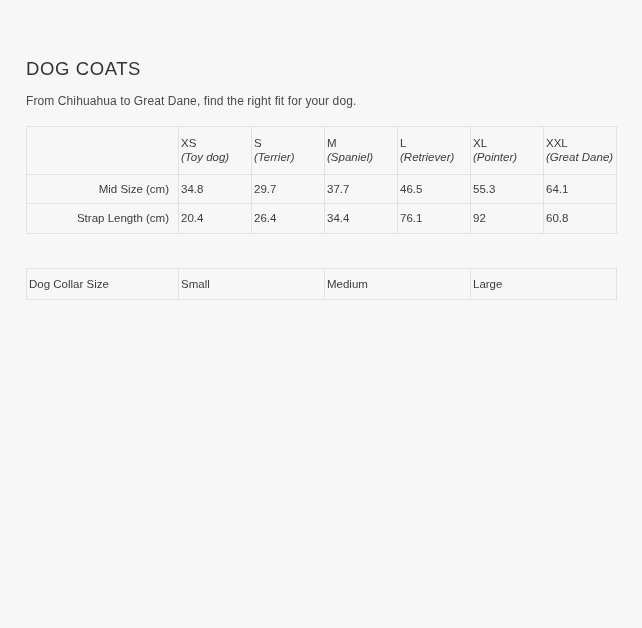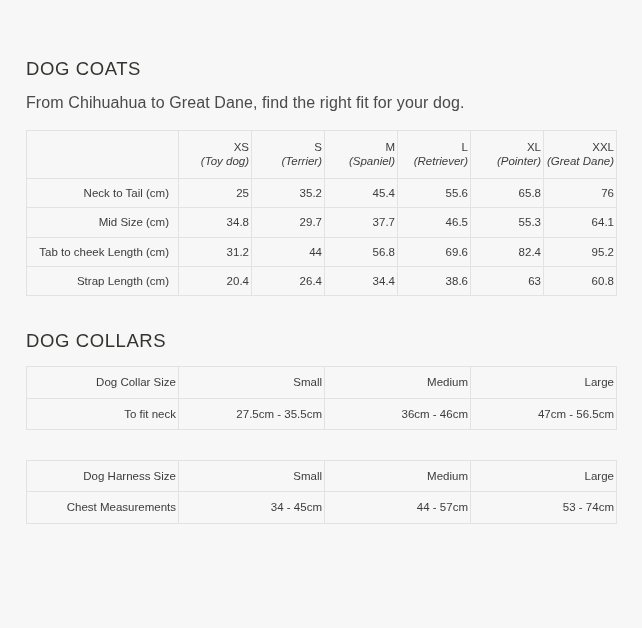--- a/index.html
+++ b/index.html
@@ -23,35 +23,35 @@
   }
   .section-title {
     font-size: 18.5px;
     font-weight: 400;
     letter-spacing: 0.6px;
     color: #33332f;
     margin: 0 0 14px 0;
     text-transform: uppercase;
   }
   .intro {
-    font-size: 16px;
+    font-size: 12px;
     color: #4a4a4a;
     margin: 0 0 18px 0;
     letter-spacing: 0.1px;
   }
   table {
     border-collapse: collapse;
     width: 590px;
     table-layout: fixed;
   }
   table td {
     border: 1px solid #e2e2e0;
     font-size: 11.5px;
     color: #3c3c3c;
-    text-align: right;
+    text-align: left;
     padding: 7px 2px;
     line-height: 1.25;
     background: transparent;
   }
   
   .coats td.rowhead {
     text-align: right;
     padding-right: 9px;
   }
   .coats .colhead {
@@ -117,104 +117,57 @@
         <td class="colhead">
           <span class="sz">XL</span>
           <span class="sub">(Pointer)</span>
         </td>
         <td class="colhead">
           <span class="sz">XXL</span>
           <span class="sub">(Great Dane)</span>
         </td>
       </tr>
       <tr>
-        <td class="rowhead">Neck to Tail (cm)</td>
-        <td>25</td>
-        <td>35.2</td>
-        <td>45.4</td>
-        <td>55.6</td>
-        <td>65.8</td>
-        <td>76</td>
-      </tr>
-      <tr>
         <td class="rowhead">Mid Size (cm)</td>
         <td>34.8</td>
         <td>29.7</td>
         <td>37.7</td>
         <td>46.5</td>
         <td>55.3</td>
         <td>64.1</td>
       </tr>
       <tr>
-        <td class="rowhead">Tab to cheek Length (cm)</td>
-        <td>31.2</td>
-        <td>44</td>
-        <td>56.8</td>
-        <td>69.6</td>
-        <td>82.4</td>
-        <td>95.2</td>
-      </tr>
-      <tr>
         <td class="rowhead">Strap Length (cm)</td>
         <td>20.4</td>
         <td>26.4</td>
         <td>34.4</td>
-        <td>38.6</td>
-        <td>63</td>
+        <td>76.1</td>
+        <td>92</td>
         <td>60.8</td>
       </tr>
     </tbody>
   </table>
 
   <div class="spacer-lg"></div>
 
-  <h2 class="section-title">DOG COLLARS</h2>
 
   <table class="simple">
     <colgroup>
       <col class="first">
         <col class="rest">
         <col class="rest">
         <col class="rest">
     </colgroup>
     <tbody>
       <tr>
         <td>Dog Collar Size</td>
         <td>Small</td>
         <td>Medium</td>
         <td>Large</td>
       </tr>
-      <tr>
-        <td>To fit neck</td>
-        <td>27.5cm - 35.5cm</td>
-        <td>36cm - 46cm</td>
-        <td>47cm - 56.5cm</td>
-      </tr>
     </tbody>
   </table>
 
   <div class="spacer-md"></div>
 
 
-  <table class="simple">
-    <colgroup>
-      <col class="first">
-        <col class="rest">
-        <col class="rest">
-        <col class="rest">
-    </colgroup>
-    <tbody>
-      <tr>
-        <td>Dog Harness Size</td>
-        <td>Small</td>
-        <td>Medium</td>
-        <td>Large</td>
-      </tr>
-      <tr>
-        <td>Chest Measurements</td>
-        <td>34 - 45cm</td>
-        <td>44 - 57cm</td>
-        <td>53 - 74cm</td>
-      </tr>
-    </tbody>
-  </table>
 
 </div>
 
 </body></html>

